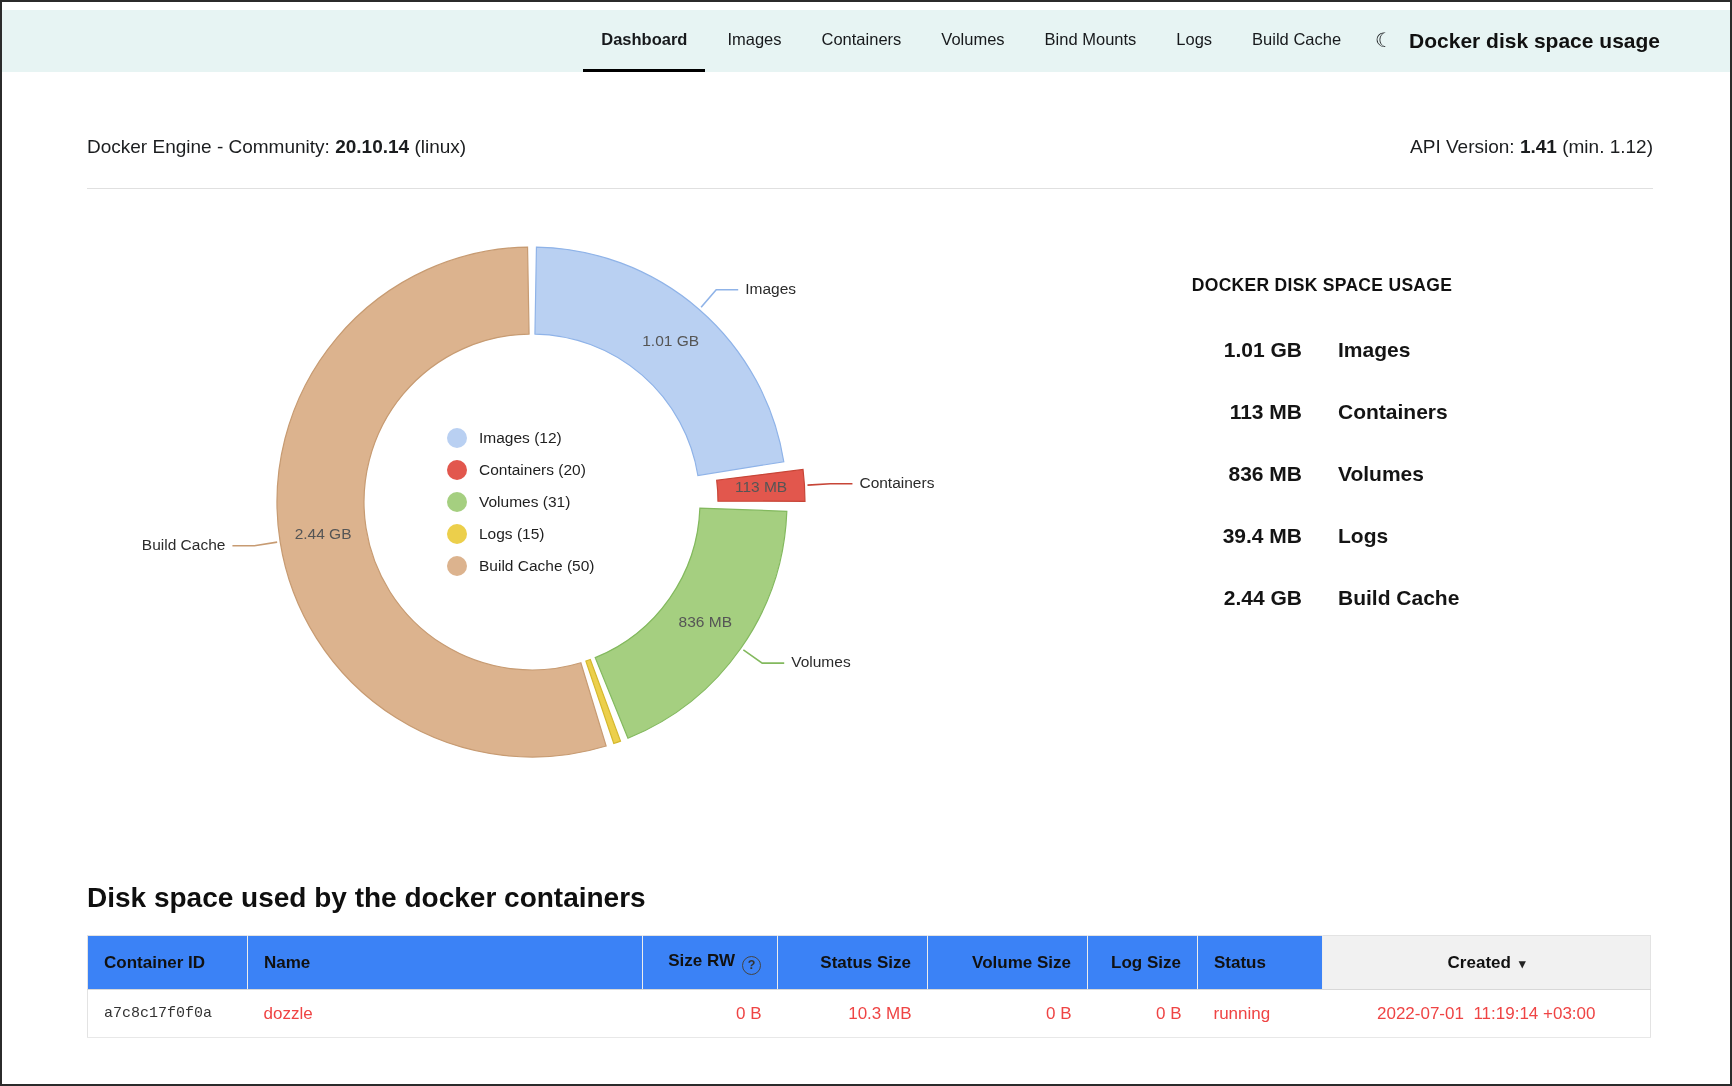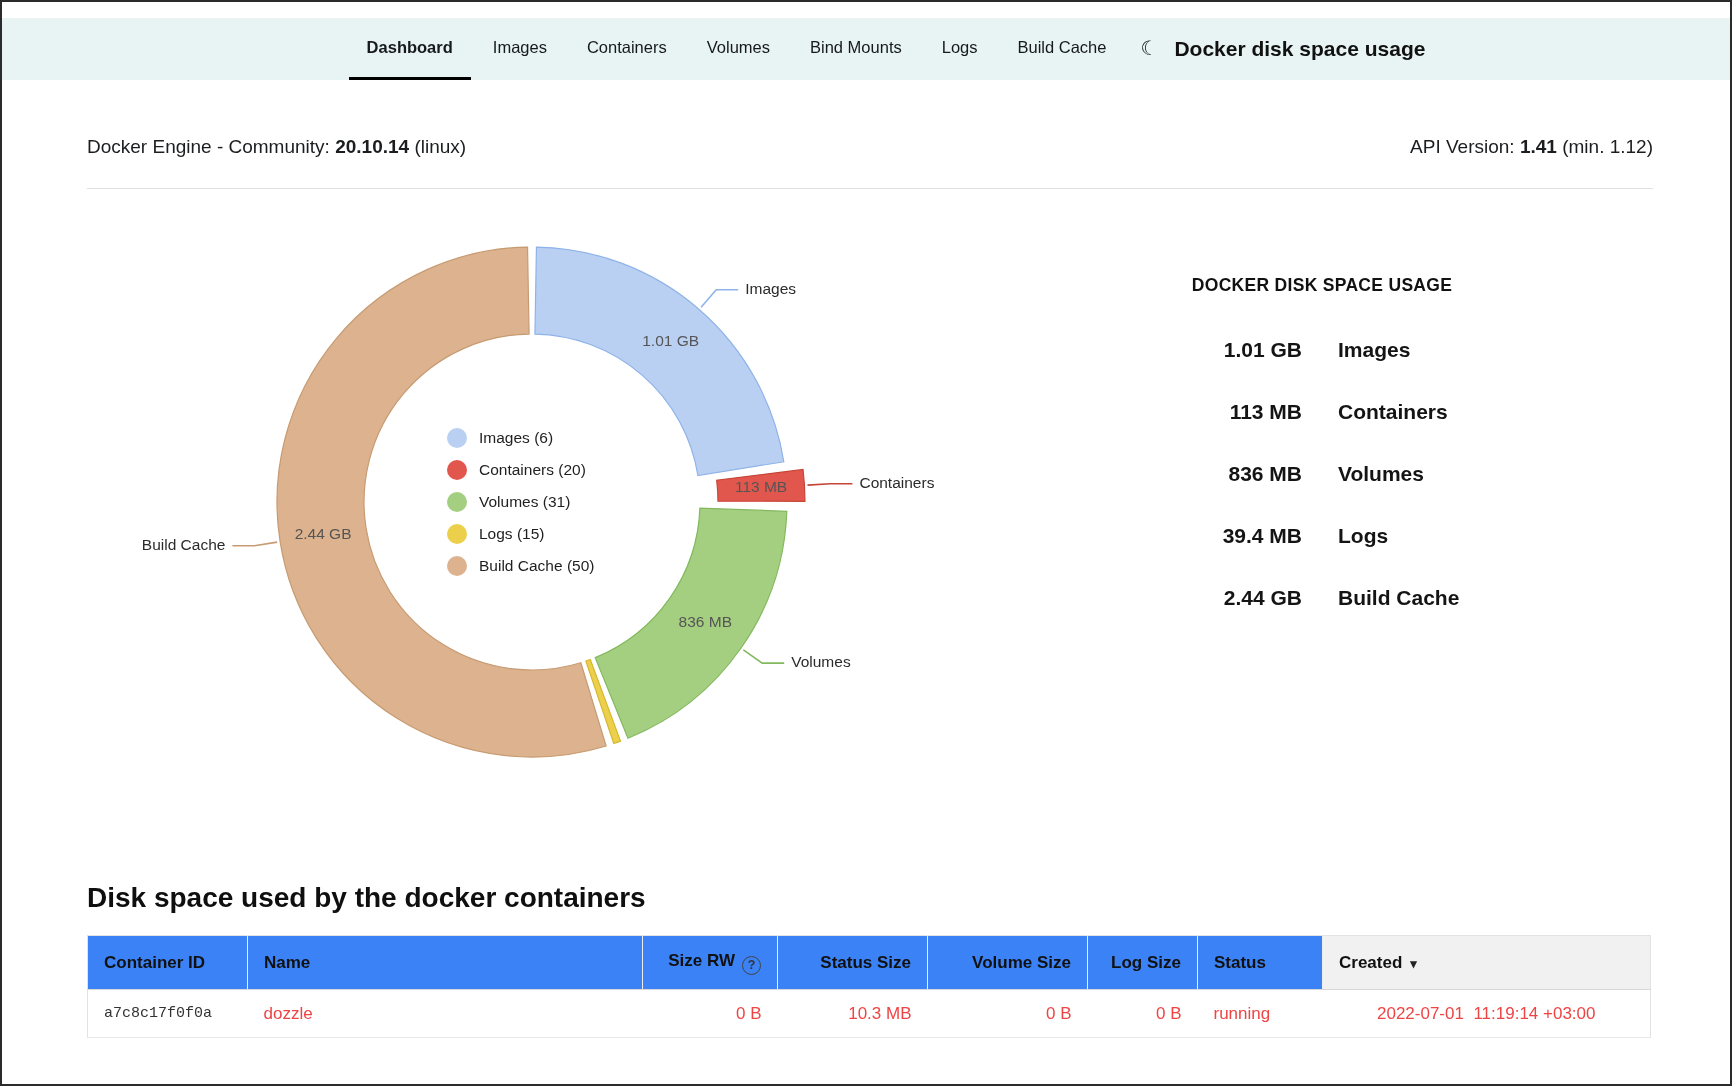--- a/index.html
+++ b/index.html
@@ -5,22 +5,22 @@
   * { margin:0; padding:0; box-sizing:border-box; }
   html,body { background:#ffffff; }
   .page {
     position:relative; width:1732px; height:1086px; background:#fff;
     border:2px solid #2b2b2b; overflow:hidden;
     font-family:"Liberation Sans", sans-serif; color:#1c1c1c;
   }
 
   
   .topbar {
-    position:absolute; top:16px; left:0; width:100%; height:62px;
-    background:#e7f4f3; display:flex; align-items:stretch; justify-content:center;
+    position:absolute; top:8px; left:0; width:100%; height:62px;
+    background:#e7f4f3; display:flex; align-items:stretch; justify-content:flex-end;
     padding-left:112px; padding-right:70px;
   }
   .tabs { display:flex; align-items:stretch; }
   .tab {
     display:flex; align-items:center; padding:0 18px; margin-right:4px;
     font-size:16.5px; color:#17191c; cursor:pointer; border-bottom:3px solid transparent;
     white-space:nowrap;
   }
   .tab.active { font-weight:700; border-bottom-color:#000; }
   .tab.icon-tab { font-size:20px; padding:0 12px; }
@@ -57,21 +57,21 @@
   table.containers {
     position:absolute; left:85px; top:933px; width:1563px;
     border-collapse:collapse; border:1px solid #e3e3e3; table-layout:fixed;
   }
   table.containers th {
     height:54px; padding:0 16px; font-size:17px; font-weight:700; color:#111;
     text-align:left; border-bottom:1px solid #d8d8d8; background:#3b82f6;
   }
   table.containers th + th { border-left:1px solid #ededed; }
   table.containers th.num { text-align:right; }
-  table.containers th.created-col { text-align:left; background:#f1f1f1; cursor:pointer; }
+  table.containers th.created-col { text-align:center; background:#f1f1f1; cursor:pointer; }
   table.containers td {
     height:48px; padding:0 16px; font-size:17px; color:#ef4444;
     border-bottom:1px solid #e8e8e8; text-align:left; white-space:nowrap;
   }
   table.containers td.num { text-align:right; }
   table.containers td.center { text-align:center; white-space:pre; }
   table.containers td.mono { font-family:Liberation Mono, monospace; font-size:15px; color:#333; }
   .help-icon {
     display:inline-block; width:19px; height:19px; border:1.5px solid #444; border-radius:50%;
     font-size:12.5px; font-weight:700; line-height:16px; text-align:center; color:#333;
@@ -131,21 +131,21 @@
         <text x="789.2070733824744" y="451.1387705199344" text-anchor="start" dominant-baseline="middle" class="callout-label">Volumes</text>
         <path d="M 618.493494178006 529.1524649426956 A 255 255 0 0 1 611.7904290195539 531.5270703685144 L 583.885459118765 449.1237169486683 A 168 168 0 0 0 588.3015961643334 447.55927102107 Z" fill="#eccf4b" stroke="#d4b82e" stroke-width="1.2"></path>
         <path d="M 604.1680501180866 533.9756142356874 A 255 255 0 1 1 525.5496363584924 35.03883773512024 L 527.0679957185362 122.02558721372625 A 168 168 0 1 0 578.8636565483865 450.7368752611588 Z" fill="#dcb38e" stroke="#c79b72" stroke-width="1.2"></path>
         <text x="321.0777524559287" y="322.9202746211782" text-anchor="middle" dominant-baseline="middle" class="slice-label">2.44 GB</text>
         <polyline points="275.1444923575867,330.1580654953379 252.4248153196972,333.73804807825564 230.4248153196972,333.73804807825564" fill="none" stroke="#c79b72" stroke-width="1.6"></polyline>
         <text x="223.4248153196972" y="333.73804807825564" text-anchor="end" dominant-baseline="middle" class="callout-label">Build Cache</text>
       </svg>
     <div class="legend">
       <div class="legend-item">
         <span class="legend-dot" style="background: rgb(185, 208, 242);"></span>
-        <span>Images (6)</span>
+        <span>Images (12)</span>
       </div>
       <div class="legend-item">
         <span class="legend-dot" style="background: rgb(226, 87, 77);"></span>
         <span>Containers (20)</span>
       </div>
       <div class="legend-item">
         <span class="legend-dot" style="background: rgb(165, 207, 128);"></span>
         <span>Volumes (31)</span>
       </div>
       <div class="legend-item">

